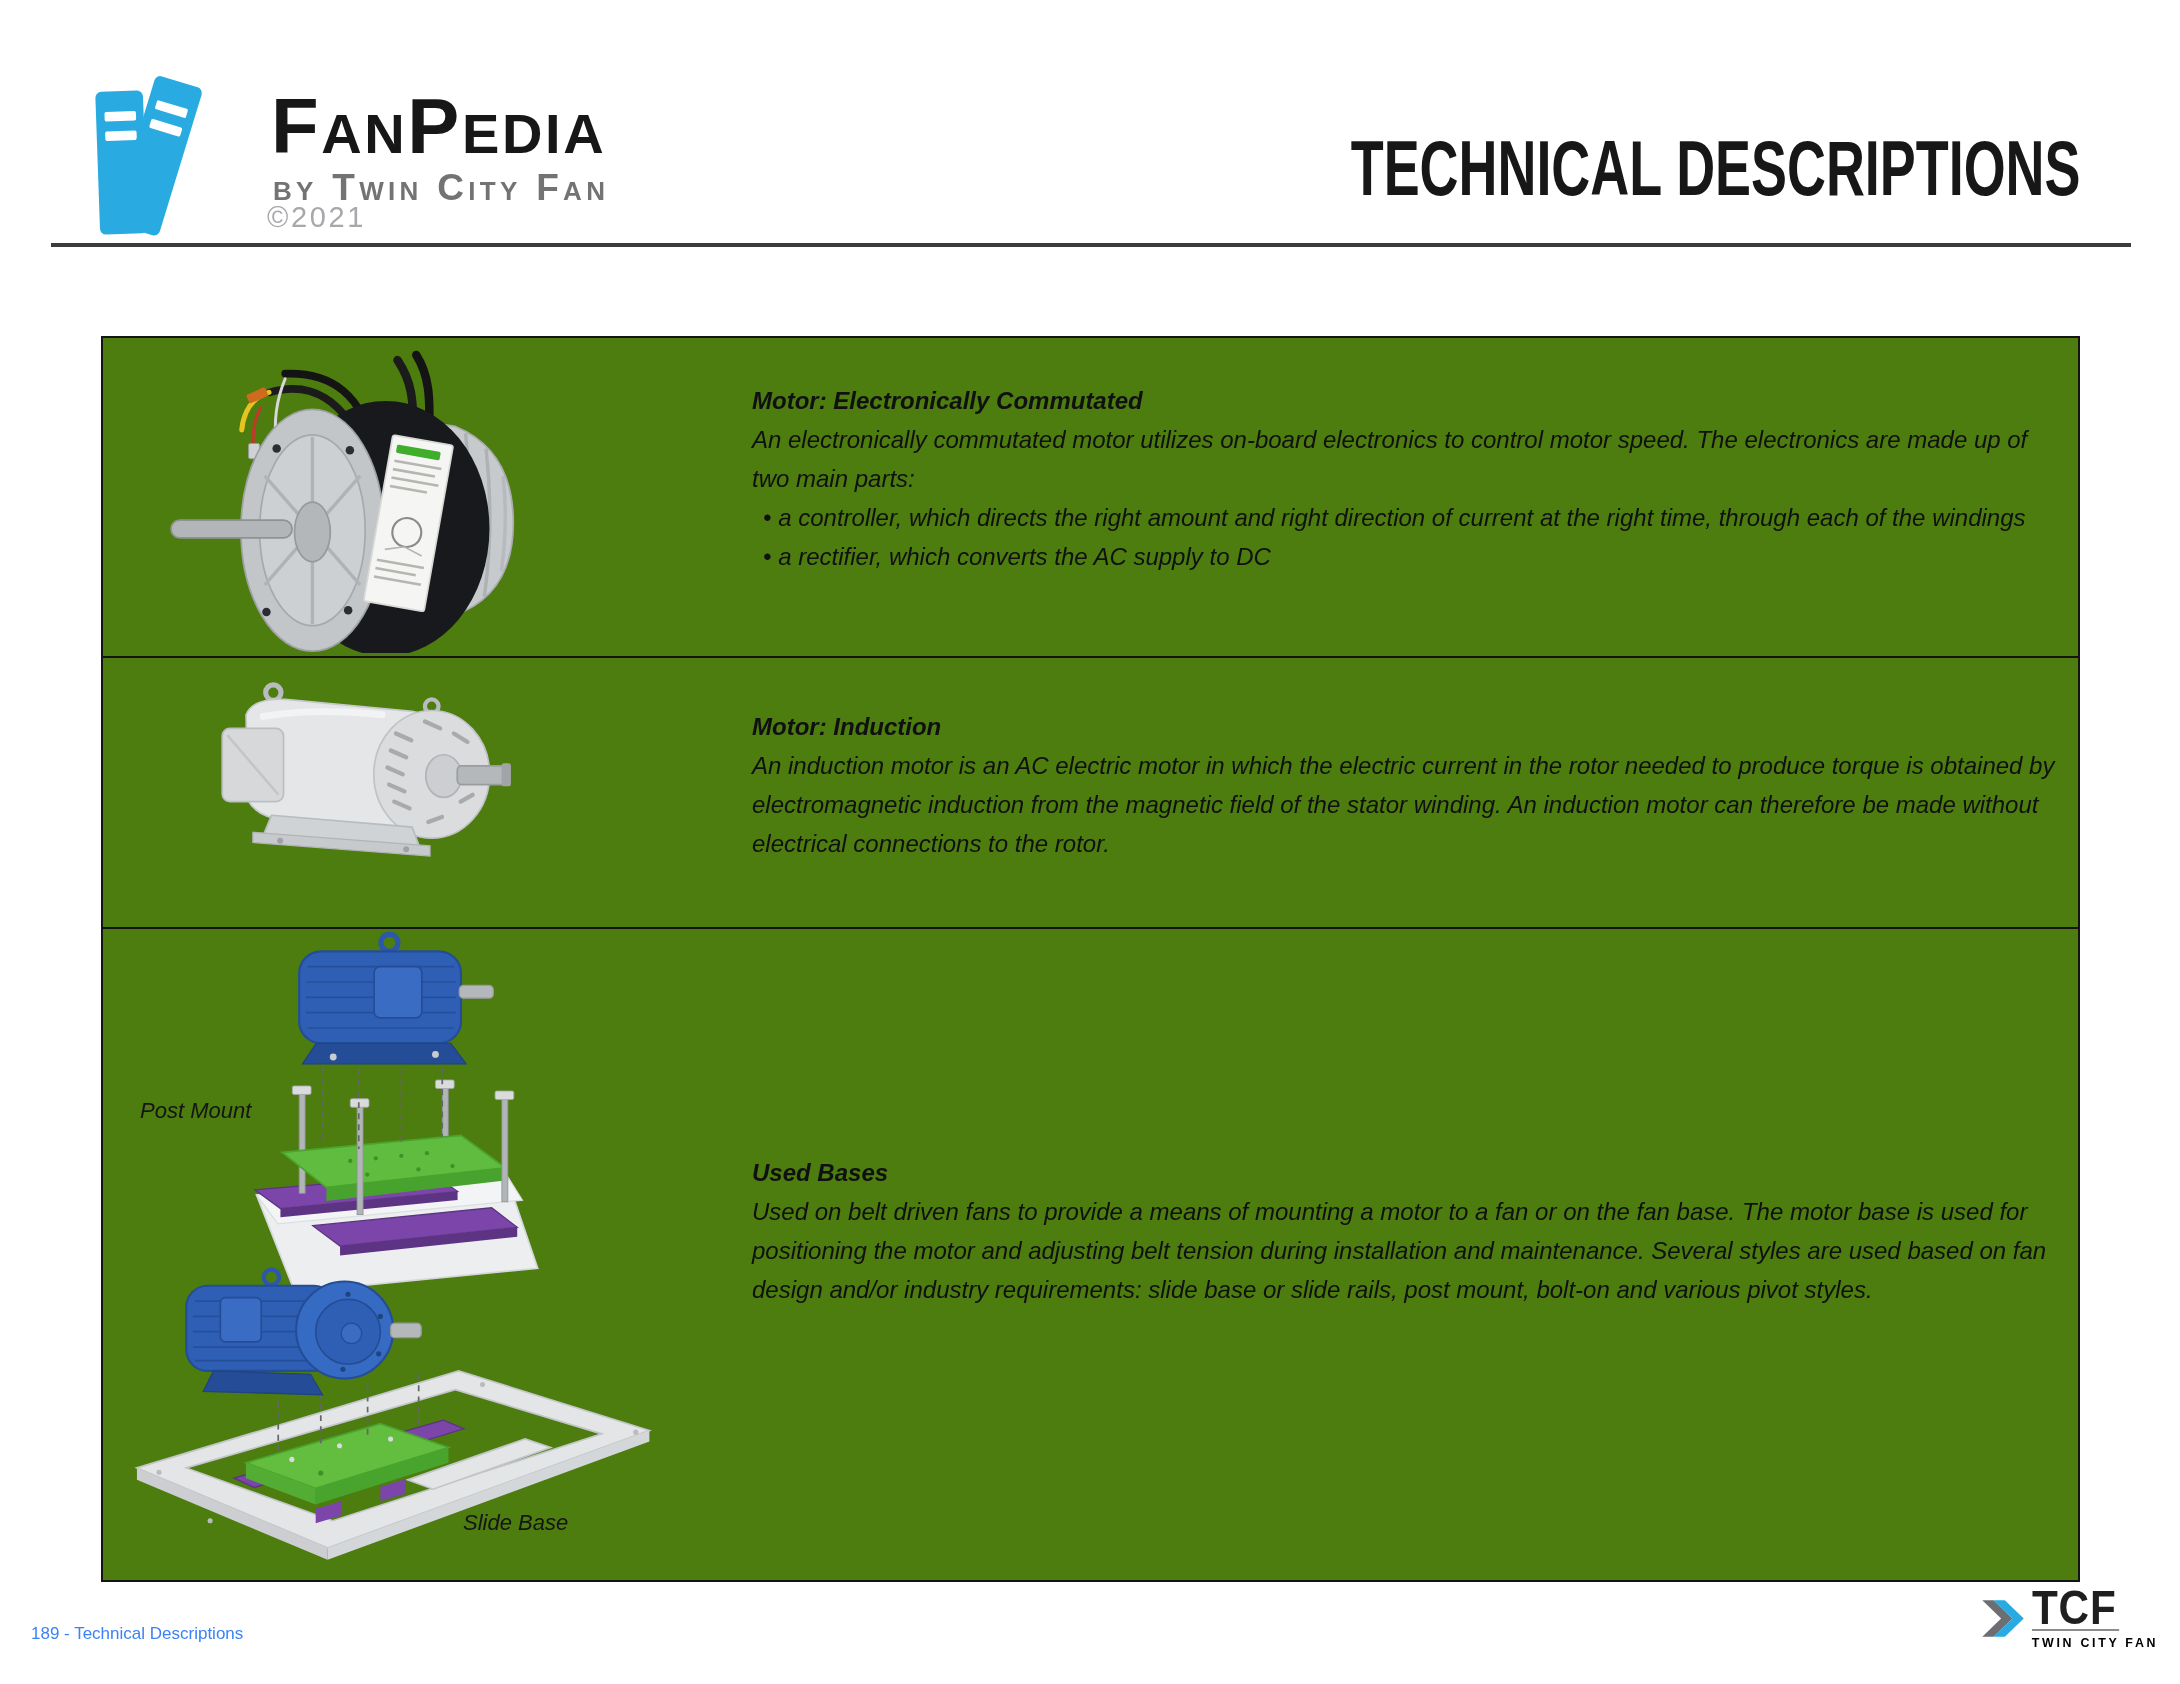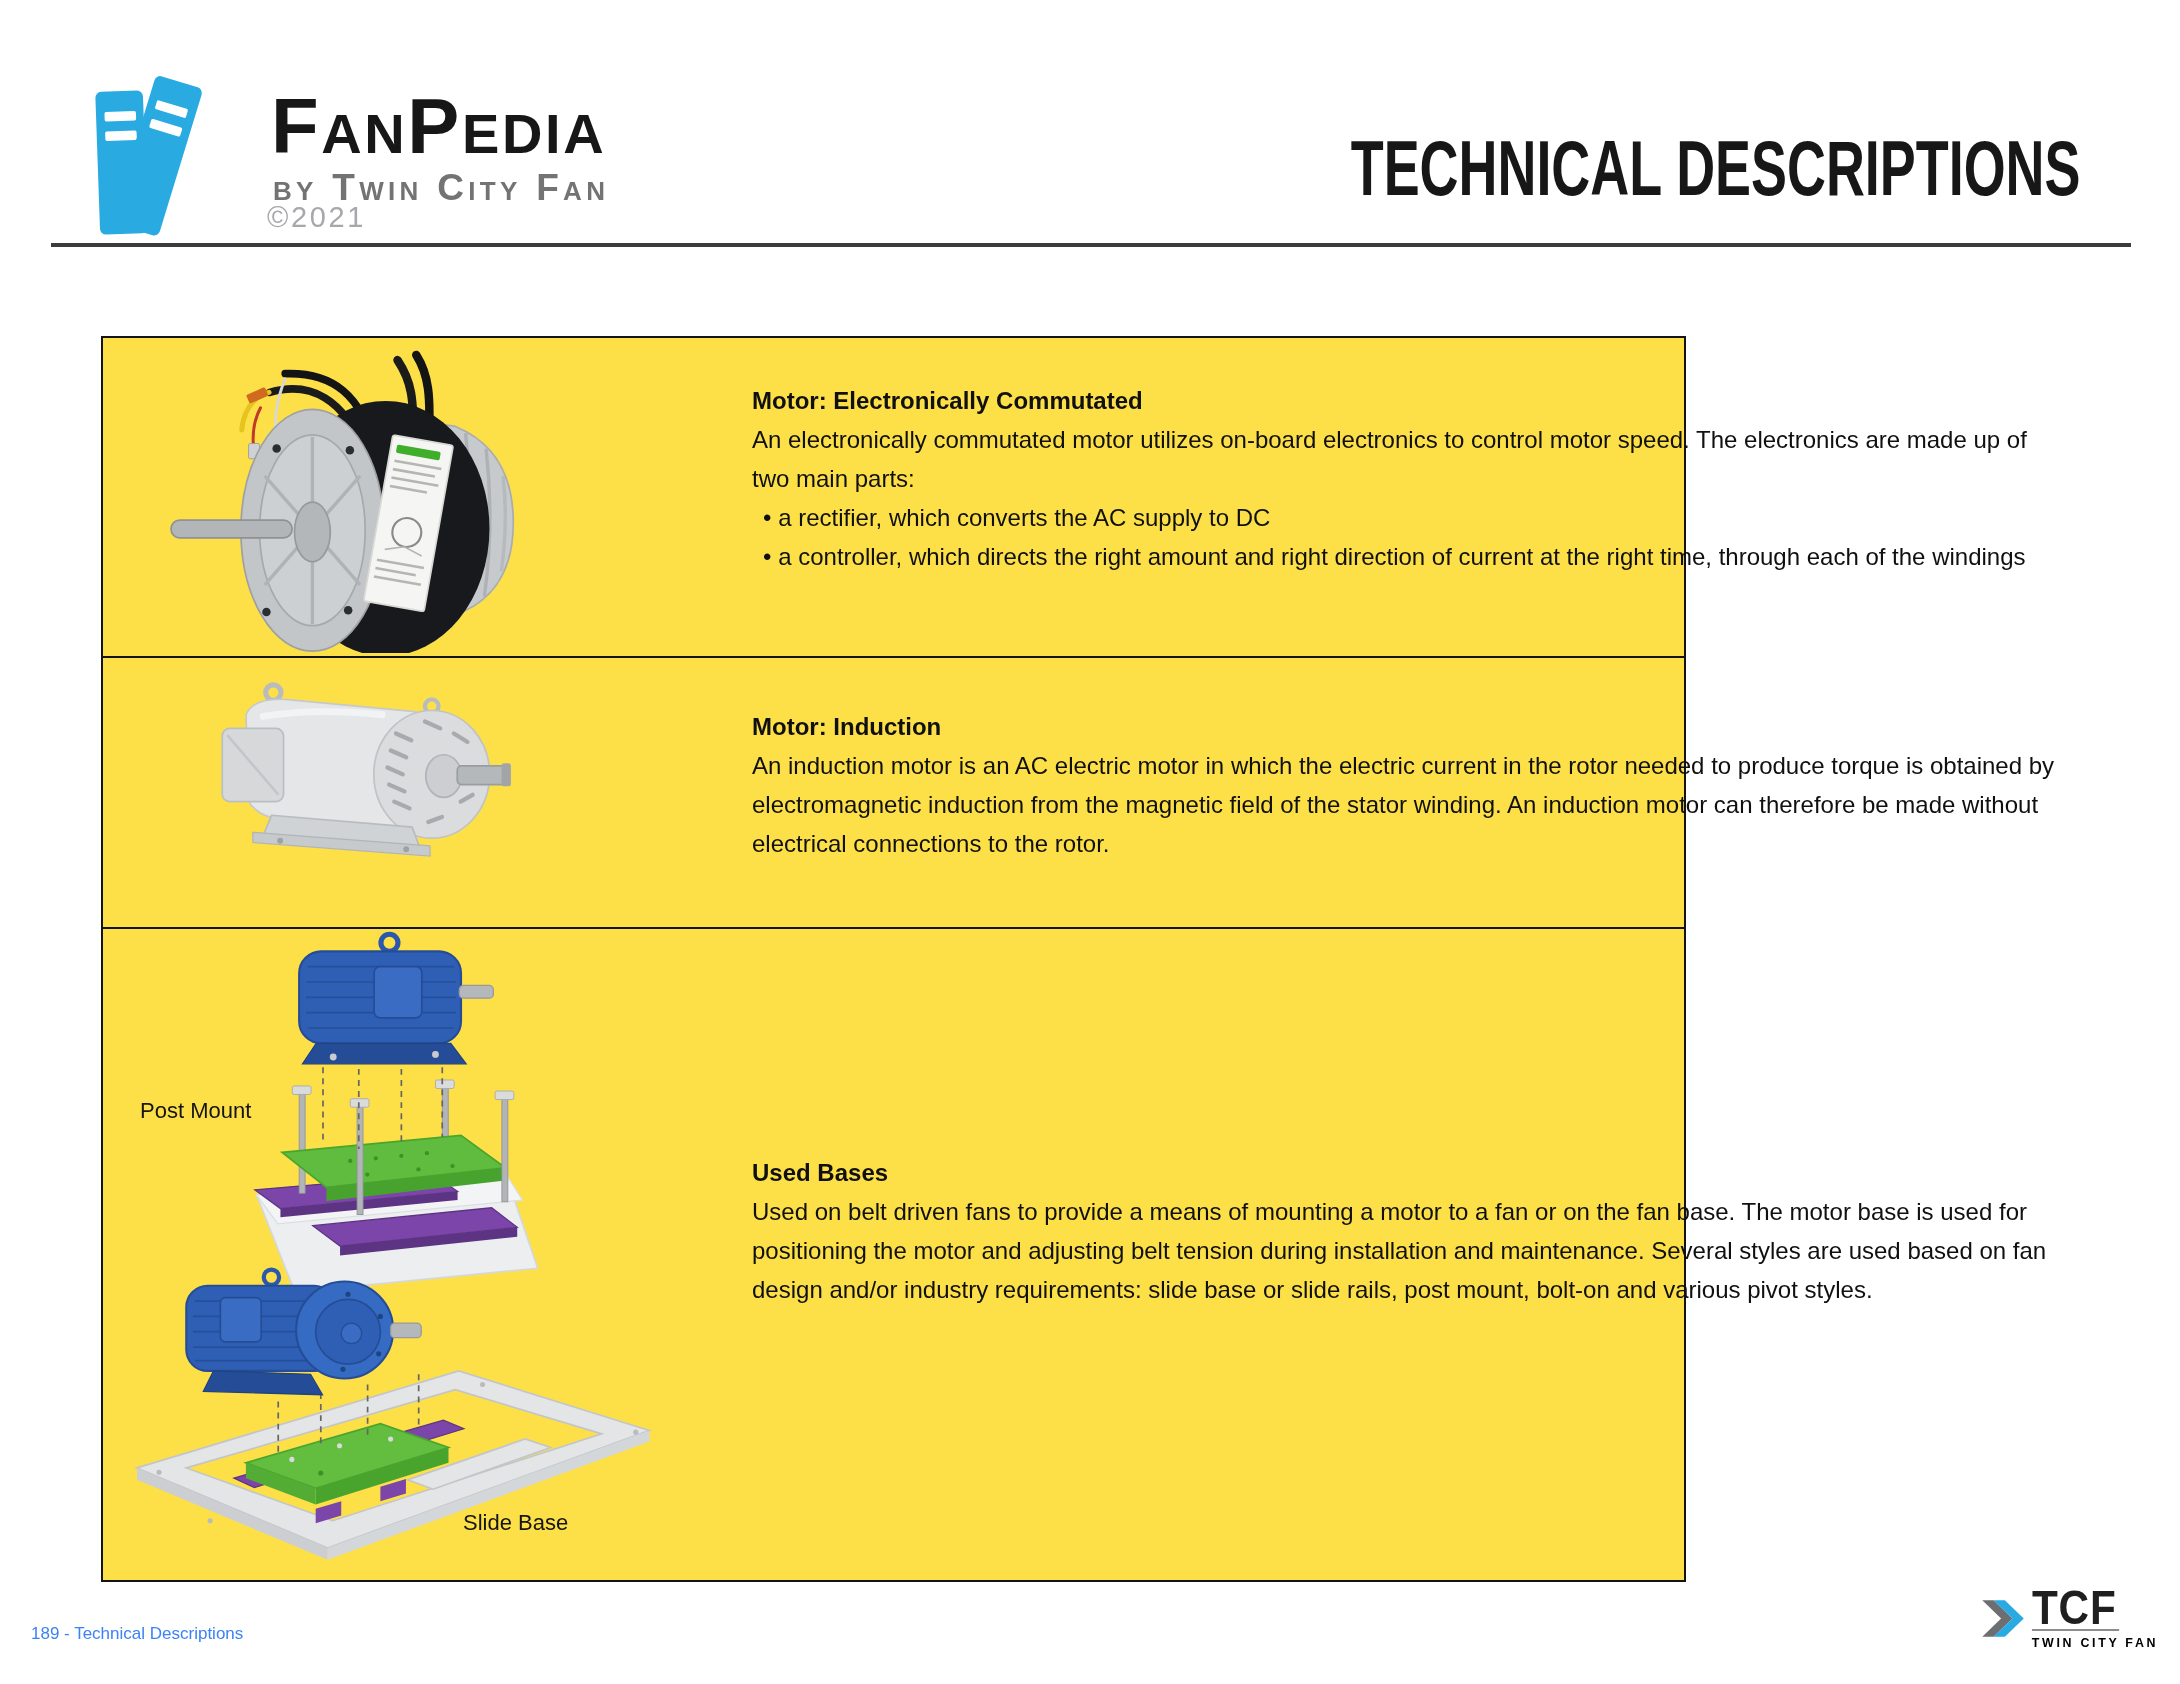--- a/index.html
+++ b/index.html
@@ -15,22 +15,22 @@
   .byline{position:absolute;left:273px;top:170px;font-size:37px;line-height:36px;font-weight:700;
           font-variant:small-caps;letter-spacing:4.3px;color:#737373;white-space:nowrap;}
   .copyright{position:absolute;left:267px;top:203px;font-size:29px;line-height:29px;
              color:#a6a8ab;letter-spacing:2.6px;font-weight:400;}
   .page-title{position:absolute;right:101px;top:133px;margin:0;font-size:77px;line-height:70px;
               font-weight:700;color:#171717;transform:scaleX(0.70);transform-origin:100% 50%;
               white-space:nowrap;}
   .rule{position:absolute;left:51px;top:243px;width:2080px;height:4.3px;background:#3c3c3e;}
 
   
-  .doc-table{position:absolute;left:101px;top:336px;width:1585px;height:1246px;
-             border:2.6px solid #141414;box-sizing:border-box;background:#fde047;}
+  .doc-table{position:absolute;left:101px;top:336px;width:1979px;height:1246px;
+             border:2.6px solid #141414;box-sizing:border-box;background:#4d7c0f;font-style:italic;}
   .row{position:relative;box-sizing:border-box;width:100%;}
   .row-1{height:320px;border-bottom:2.6px solid #141414;}
   .row-2{height:271px;border-bottom:2.6px solid #141414;}
   .row-3{height:645px;}
 
   .text-block{position:absolute;left:649px;width:1303px;font-size:24px;line-height:39px;color:#101010;}
   .tb-1{top:43px;}
   .tb-2{top:49px;}
   .tb-3{top:224px;}
   .sec-title{font-weight:bold;}
@@ -129,22 +129,22 @@
           <circle cx="284" cy="216" r="17" fill="none" stroke="#8a8a88" stroke-width="2.5"></circle>
           <path d="M262,240 L284,233 L306,240" stroke="#b5b5b2" stroke-width="2" fill="none"></path>
           <rect x="255" y="252" width="56" height="3" fill="#b5b5b2"></rect>
           <rect x="255" y="262" width="48" height="3" fill="#b5b5b2"></rect>
           <rect x="255" y="272" width="56" height="3" fill="#b5b5b2"></rect>
         </g>
       </svg>
       <div class="text-block tb-1">
         <div class="sec-title">Motor: Electronically Commutated</div>
         <div>An electronically commutated motor utilizes on-board electronics to control motor speed. The electronics are made up of two main parts:</div>
+        <div class="bullet">a controller, which directs the right amount and right direction of current at the right time, through each of the windings</div>
         <div class="bullet">a rectifier, which converts the AC supply to DC</div>
-        <div class="bullet">a controller, which directs the right amount and right direction of current at the right time, through each of the windings</div>
       </div>
     </section>
 
     <section class="row row-2">
       <svg class="induction-svg" viewBox="0 0 364 238">
         <circle cx="72" cy="24" r="9" fill="none" stroke="#b9bcbf" stroke-width="6"></circle>
         <circle cx="258" cy="40" r="8" fill="none" stroke="#b9bcbf" stroke-width="5"></circle>
 
         <path d="M40,50 Q48,30 86,32 L235,46 Q258,50 268,62 L272,160 Q266,182 240,186 L86,174 Q52,170 42,150 Z" fill="#e4e6e8" stroke="#c6c9cb" stroke-width="2"></path>
         <path d="M60,52 Q120,42 200,50" stroke="#f2f3f4" stroke-width="8" fill="none" stroke-linecap="round"></path>

